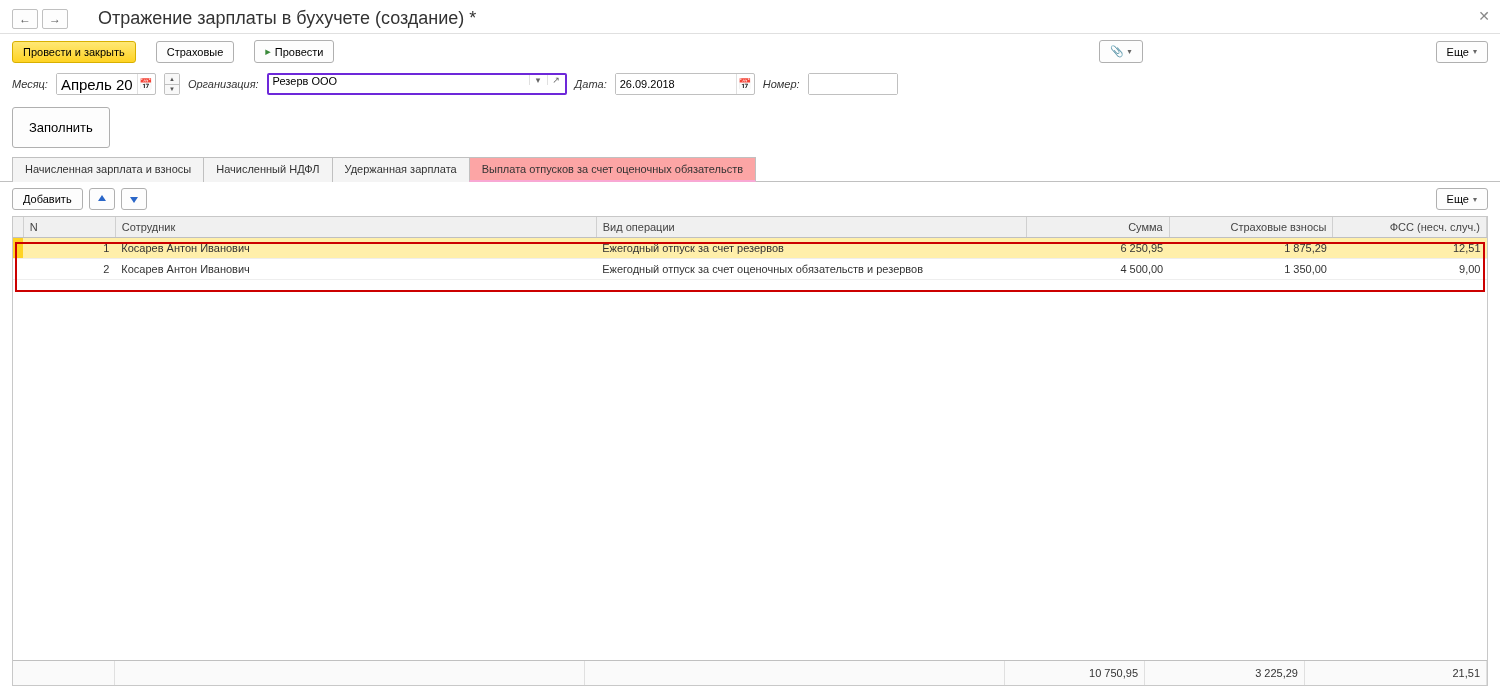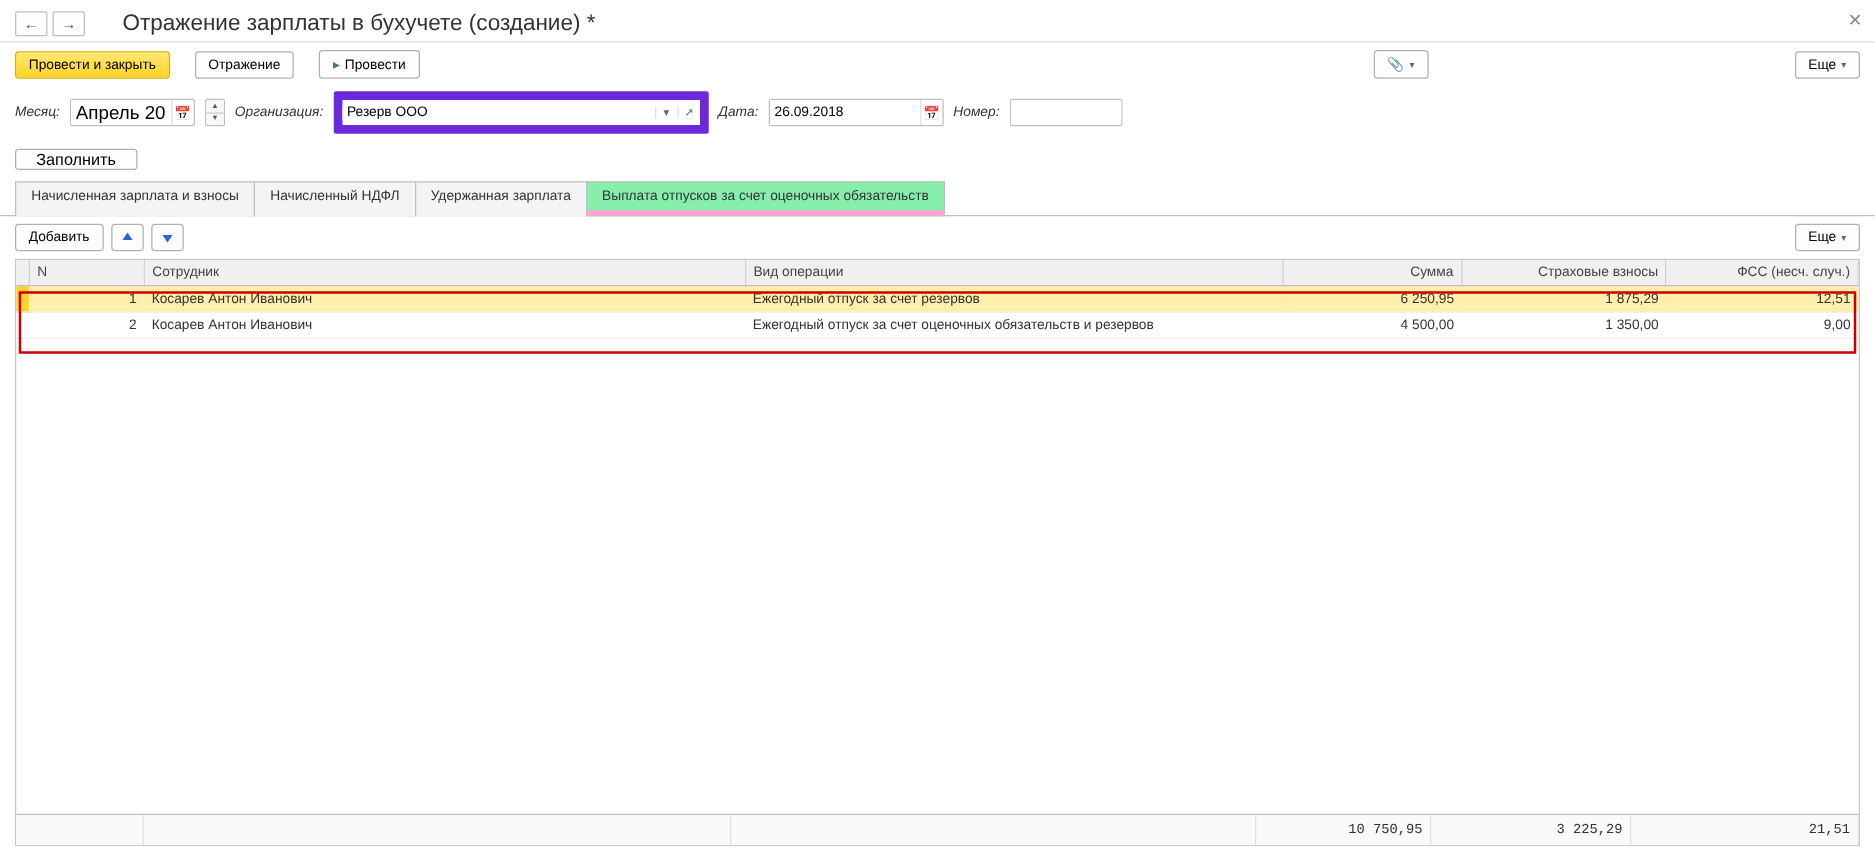--- a/index.html
+++ b/index.html
@@ -116,24 +116,24 @@
     align-items:center;
     justify-content:center;
     font-size:6px;
     color:#555;
     cursor:pointer;
     background:#f8f8f8;
   }
   .stepper div:first-child { border-bottom:1px solid #c0c0c0; }
   .org-field {
     display:flex;
-    align-items:center;
-    border:7px solid #6d28d9;
-    border-radius:2px;
-    height:34px;
+    align-items:flex-start;
+    border:2px solid #6d28d9;
+    border-radius:2px;
+    height:22px;
     background:#fff;
     flex:0 0 300px;
   }
   .org-field input { border:none; flex:1; padding:0 4px; font-size:11px; min-width:0; }
   .org-field .icon {
     width:18px;
     display:flex;
     align-items:center;
     justify-content:center;
     border-left:1px solid #e0e0e0;
@@ -182,22 +182,22 @@
     border:1px solid #c0c0c0;
     border-bottom:none;
     background:#f4f4f4;
     cursor:pointer;
     margin-right:-1px;
     font-size:11px;
     position:relative;
     top:1px;
   }
   .tab.active {
-    background:#86efac;
-    border-bottom:5px solid #f9a8d4;
+    background:#fca5a5;
+    border-bottom:2px solid #f9a8d4;
   }
   .subtoolbar {
     display:flex;
     align-items:center;
     padding:6px 12px;
     gap:6px;
   }
   .icon-btn {
     display:inline-flex;
     align-items:center;
@@ -260,21 +260,20 @@
     right:2px;
     height:50px;
     border:2px solid #cc0000;
     pointer-events:none;
   }
   .table-body { flex:1; overflow:auto; }
   .footer-row {
     display:flex;
     border-top:1px solid #c0c0c0;
     background:#fafafa;
-    font-family:Liberation Mono, monospace;
   }
   .footer-row .cell {
     padding:6px;
     text-align:right;
     border-right:1px solid #e0e0e0;
   }
   .arrow-ico { font-family: Arial; }
 </style>
 </head>
 <body>
@@ -285,21 +284,21 @@
     </button>
   <button class="nav-btn">
       <span class="arrow-ico">→</span>
     </button>
   <span class="title-text">Отражение зарплаты в бухучете (создание) *</span>
   <span class="close-x">✕</span>
 </div>
 
 <div class="toolbar">
   <button class="btn primary">Провести и закрыть</button>
-  <button class="btn">Отражение</button>
+  <button class="btn">Страховые</button>
   <button class="btn">
     <span class="ico" style="color:#3a8a3a;">▸</span>
     <span>Провести</span>
   </button>
   <button class="btn attach">
     <span style="color:#7a7a00;">📎</span>
     <span style="font-size:8px;color:#666;">▾</span>
   </button>
   <button class="btn" style="margin-left:273px">
     <span>Еще</span>
@@ -331,21 +330,21 @@
     <span class="icon">📅</span>
   </div>
 
   <span class="field-label">Номер:</span>
   <div class="num-field">
     <input type="text" value="" style="">
   </div>
 </div>
 
 <div class="fill-btn-wrap">
-  <button class="btn" style="font-size:13px;padding:0 16px;">Заполнить</button>
+  <button class="btn" style="font-size:13px;padding:12px 16px;">Заполнить</button>
 </div>
 
 <div class="tabs">
   <div class="tab">Начисленная зарплата и взносы</div>
   <div class="tab">Начисленный НДФЛ</div>
   <div class="tab">Удержанная зарплата</div>
   <div class="tab active">Выплата отпусков за счет оценочных обязательств</div>
 </div>
 
 <div class="subtoolbar">

